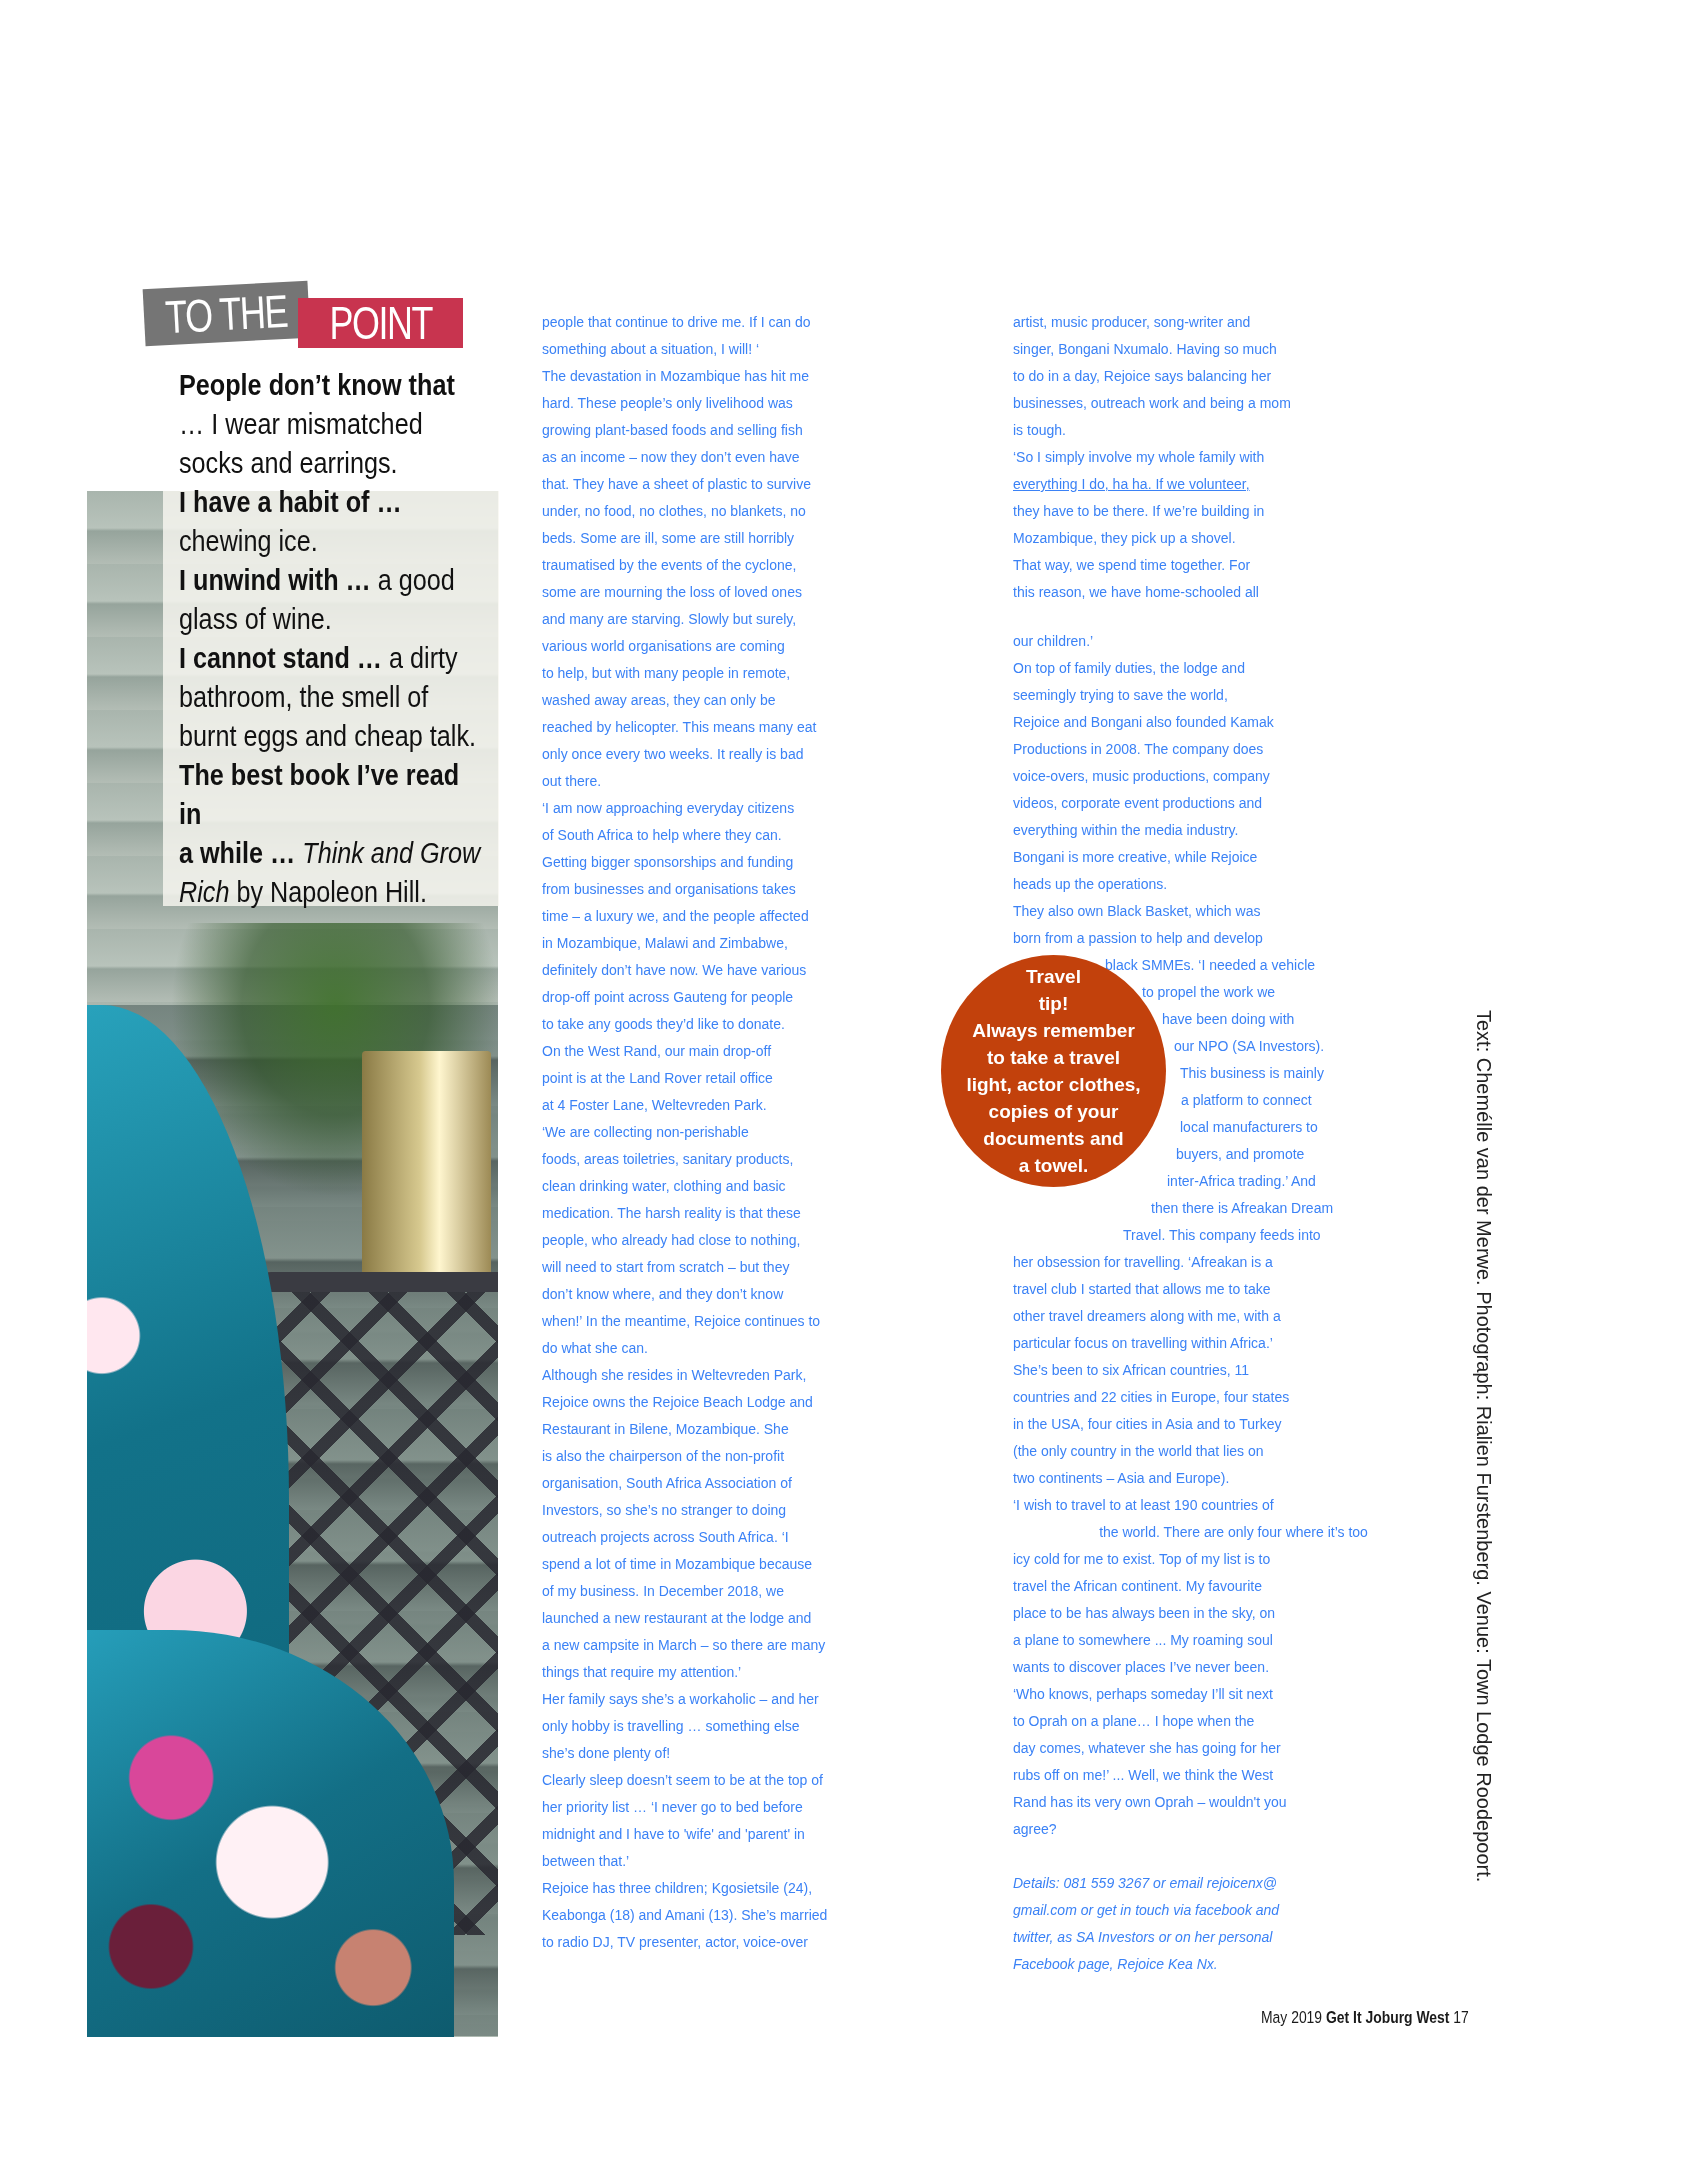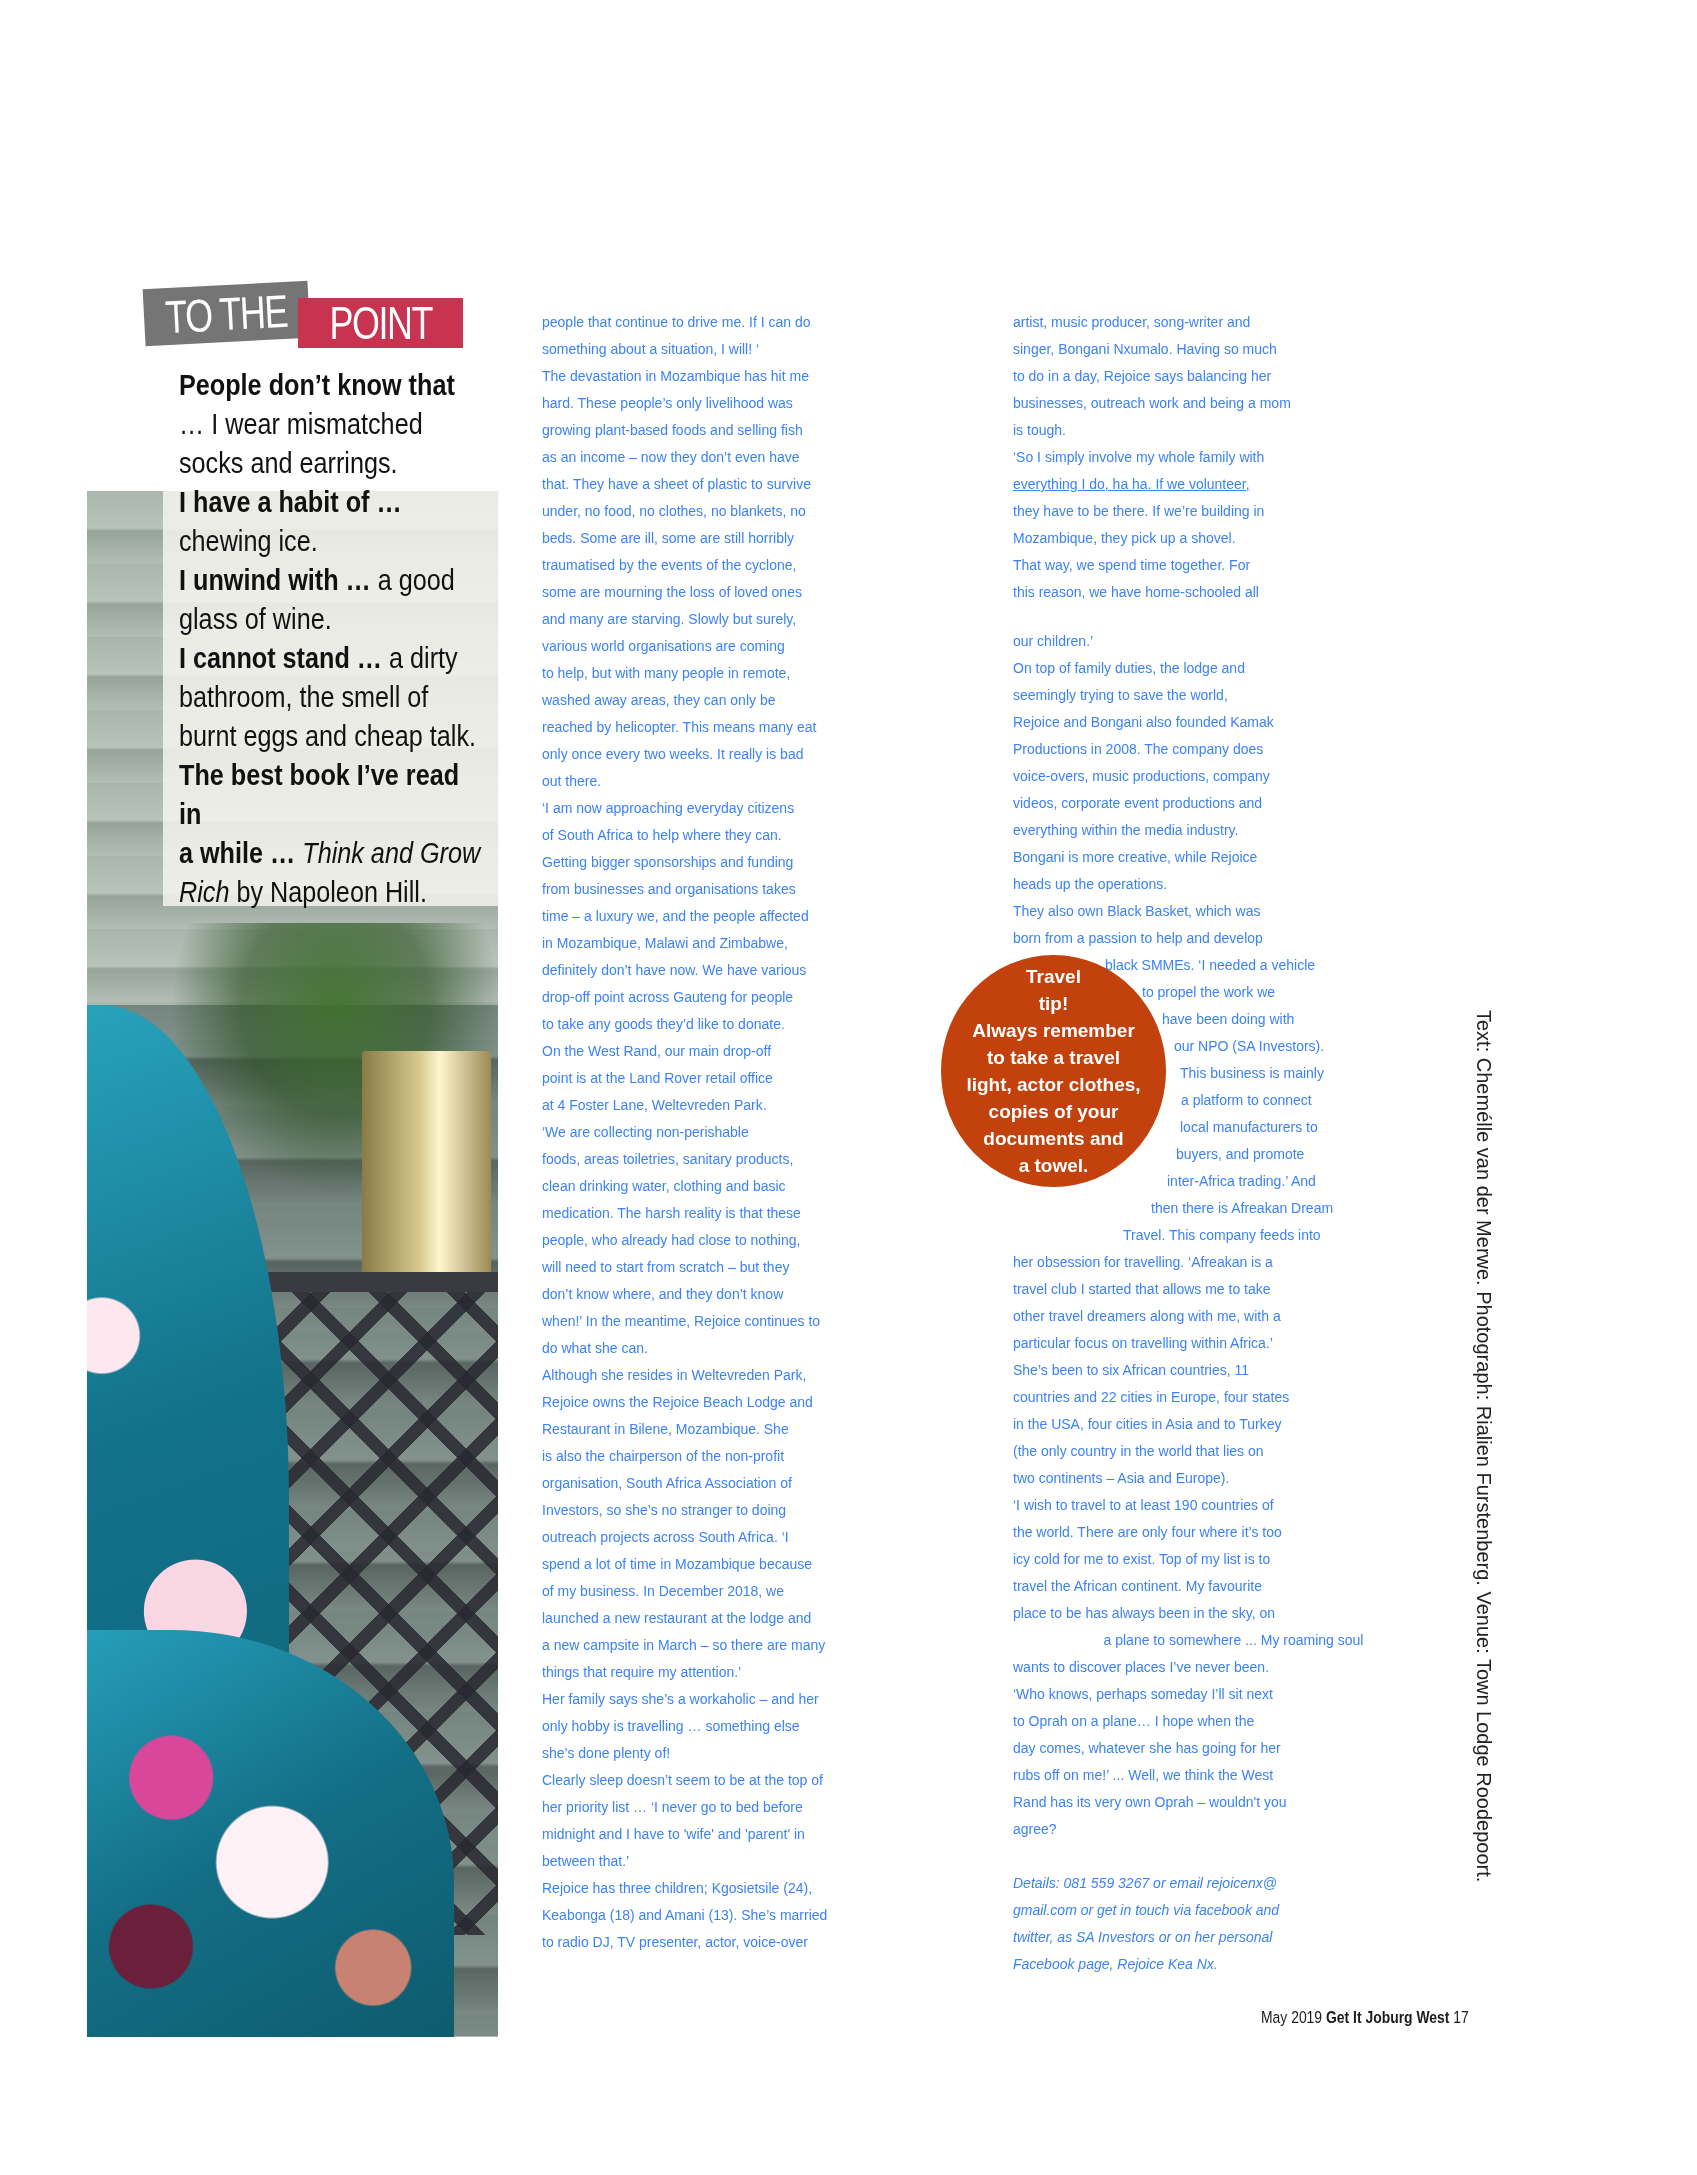--- a/index.html
+++ b/index.html
@@ -263,25 +263,25 @@
     <p style="padding-left: 0px;">her obsession for travelling. ‘Afreakan is a</p>
     <p style="padding-left: 0px;">travel club I started that allows me to take</p>
     <p style="padding-left: 0px;">other travel dreamers along with me, with a</p>
     <p style="padding-left: 0px;">particular focus on travelling within Africa.’</p>
     <p style="padding-left: 0px;">She’s been to six African countries, 11</p>
     <p style="padding-left: 0px;">countries and 22 cities in Europe, four states</p>
     <p style="padding-left: 0px;">in the USA, four cities in Asia and to Turkey</p>
     <p style="padding-left: 0px;">(the only country in the world that lies on</p>
     <p style="padding-left: 0px;">two continents – Asia and Europe).</p>
     <p style="padding-left: 0px;">‘I wish to travel to at least 190 countries of</p>
-    <p style="padding-left: 0px;">the world. There are only four where it’s too</p>
+    <p style="padding-left: 0px; text-align: center;">the world. There are only four where it’s too</p>
     <p style="padding-left: 0px;">icy cold for me to exist. Top of my list is to</p>
     <p style="padding-left: 0px;">travel the African continent. My favourite</p>
     <p style="padding-left: 0px;">place to be has always been in the sky, on</p>
-    <p style="padding-left: 0px; text-align: center;">a plane to somewhere ... My roaming soul</p>
+    <p style="padding-left: 0px;">a plane to somewhere ... My roaming soul</p>
     <p style="padding-left: 0px;">wants to discover places I’ve never been.</p>
     <p style="padding-left: 0px;">‘Who knows, perhaps someday I’ll sit next</p>
     <p style="padding-left: 0px;">to Oprah on a plane… I hope when the</p>
     <p style="padding-left: 0px;">day comes, whatever she has going for her</p>
     <p style="padding-left: 0px;">rubs off on me!’ ... Well, we think the West</p>
     <p style="padding-left: 0px;">Rand has its very own Oprah – wouldn't you</p>
     <p style="padding-left: 0px;">agree?</p>
     <p>&nbsp;</p>
     <p class="details">Details: 081 559 3267 or email rejoicenx@</p>
     <p class="details">gmail.com or get in  touch via facebook and</p>

